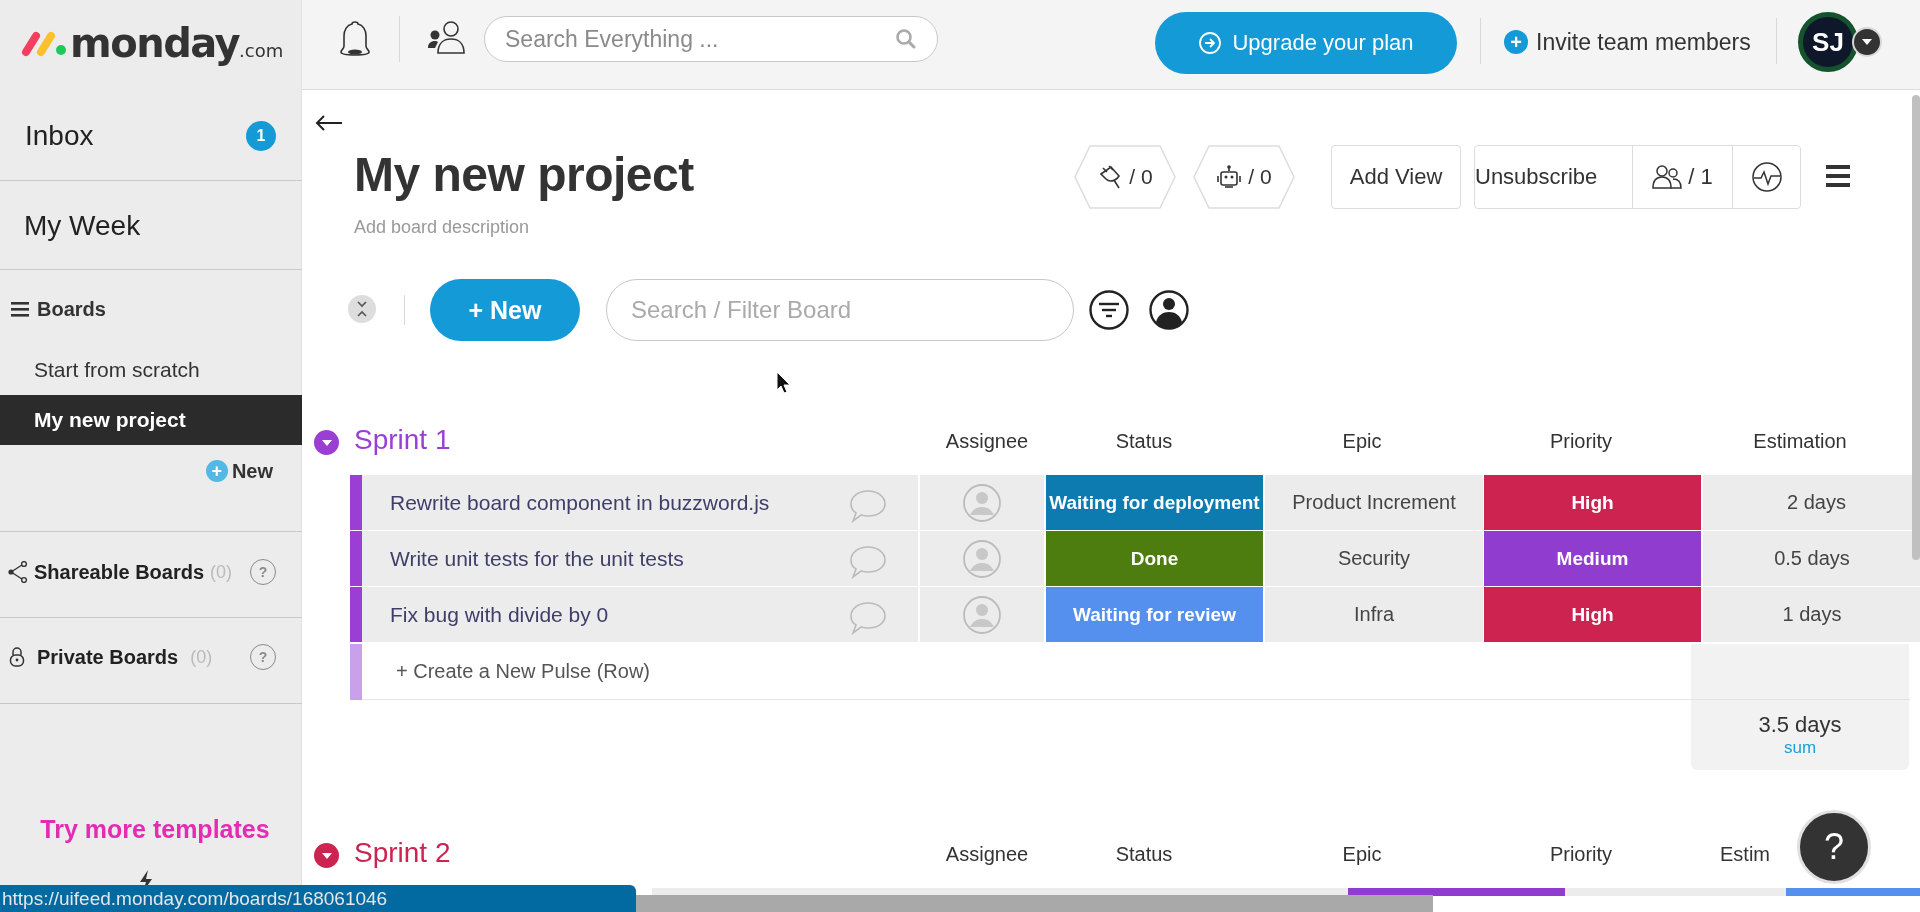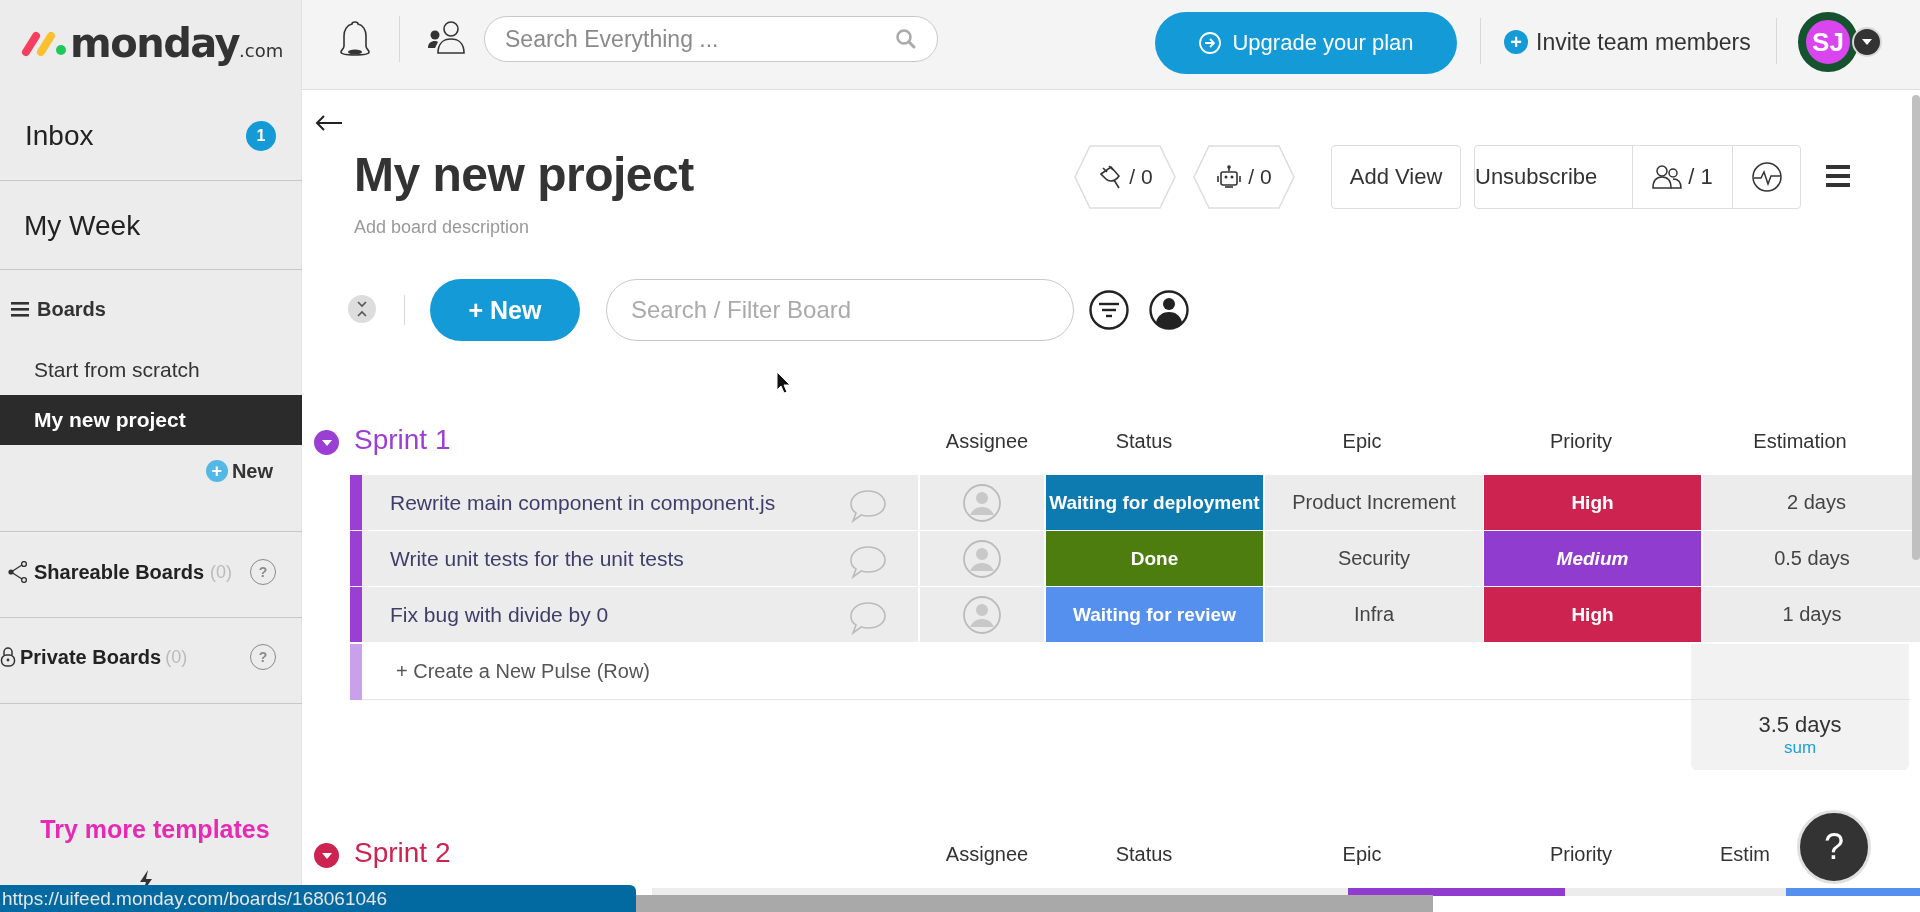--- a/index.html
+++ b/index.html
@@ -14,21 +14,21 @@
 .badge{width:30px;height:30px;border-radius:50%;background:#139ad7;color:#fff;font-size:16px;font-weight:bold;display:flex;align-items:center;justify-content:center}
 .qmark{width:26px;height:26px;border-radius:50%;border:1.5px solid #8a8a8a;color:#8a8a8a;font-size:14px;font-weight:bold;display:flex;align-items:center;justify-content:center}
 #topbar{position:absolute;left:302px;top:0;width:1618px;height:90px;background:#f4f4f4;border-bottom:1px solid #ddd}
 .search-all{position:absolute;left:182px;top:16px;width:454px;height:46px;border:1.5px solid #c8c8c8;border-radius:24px;background:#fff;display:flex;align-items:center;padding:0 20px}
 .search-all input{border:none;outline:none;font-size:23px;color:#8a8a8a;font-family:"Liberation Sans",sans-serif;flex:1;background:transparent}
 .search-all input::placeholder{color:#8a8a8a}
 .upgrade{position:absolute;left:853px;top:12px;width:302px;height:62px;border-radius:31px;background:#139ad7;color:#fff;font-size:22px;display:flex;align-items:center;justify-content:center;gap:10px}
 .vsep{position:absolute;width:1px;background:#d8d8d8}
 .invite{position:absolute;left:1202px;top:22px;height:40px;display:flex;align-items:center;gap:8px;font-size:23px;color:#333}
 .plus-circ{width:24px;height:24px;border-radius:50%;background:#139ad7;color:#fff;font-weight:bold;font-size:20px;display:flex;align-items:center;justify-content:center;line-height:1}
-.avatar{position:absolute;left:1496px;top:12px;width:60px;height:60px;border-radius:50%;background:#d946ef;border:8px solid #14532d;color:#fff;font-weight:bold;font-size:26px;display:flex;align-items:center;justify-content:center}
+.avatar{position:absolute;left:1496px;top:12px;width:60px;height:60px;border-radius:50%;background:#0f172a;border:5px solid #14532d;color:#fff;font-weight:bold;font-size:26px;display:flex;align-items:center;justify-content:center}
 .avatar-dd{position:absolute;left:1550px;top:27px;width:30px;height:30px;border-radius:50%;background:#333;border:2px solid #d8d8d8;display:flex;align-items:center;justify-content:center}
 #main{position:absolute;left:302px;top:91px;width:1618px;height:821px;background:#fff}
 .title{position:absolute;left:52px;top:56px;font-size:48px;font-weight:bold;color:#333;letter-spacing:-0.5px}
 .desc{position:absolute;left:52px;top:126px;font-size:18px;color:#999}
 .hex{position:absolute;top:54px;height:64px;width:102px;display:flex;align-items:center;justify-content:center;gap:6px;font-size:21px;color:#333}
 .hex svg.hexbg{position:absolute;left:0;top:0}
 .hex > *:not(svg.hexbg){position:relative}
 .btn-box{position:absolute;top:54px;height:64px;border:1.5px solid #ddd;border-radius:4px;display:flex;align-items:center;font-size:22px;color:#333;background:#fff}
 .toolbar{position:absolute;top:188px;left:46px;height:64px;width:1000px}
 .collapse{position:absolute;left:0;top:16px;width:28px;height:28px;border-radius:50%;background:#ddd;display:flex;align-items:center;justify-content:center}
@@ -111,21 +111,21 @@
         <circle cx="16" cy="19" r="2.4" fill="none" stroke="#333" stroke-width="1.4"></circle>
         <line x1="3" y1="11" x2="14" y2="4" stroke="#333" stroke-width="1.4"></line>
         <line x1="3" y1="11" x2="14" y2="18" stroke="#333" stroke-width="1.4"></line>
       </svg>
     <span style="font-size:20px;font-weight:bold;color:#222">Shareable Boards</span>
     <span style="font-size:18px;color:#bbb">(0)</span>
     <span class="qmark" style="position:absolute;left:250px;top:4px">?</span>
   </div>
   <div class="sb-divider" style="top:617px"></div>
 
-  <div class="sb-item" style="top:640px;height:34px;gap:4px">
+  <div class="sb-item" style="top:640px;height:34px;padding-left:9px;gap:12px">
     <svg width="16" height="22" viewBox="0 0 16 22">
         <path d="M4 9 V6 a4 4 0 0 1 8 0 V9" fill="none" stroke="#333" stroke-width="1.5"></path>
         <rect x="1.5" y="9" width="13" height="11" rx="5" fill="none" stroke="#333" stroke-width="1.5"></rect>
         <circle cx="8" cy="14" r="1.4" fill="#333"></circle>
       </svg>
     <span style="font-size:20px;font-weight:bold;color:#222">Private Boards</span>
     <span style="font-size:18px;color:#bbb">(0)</span>
     <span class="qmark" style="position:absolute;left:250px;top:4px">?</span>
   </div>
   <div class="sb-divider" style="top:703px"></div>
@@ -275,21 +275,21 @@
     <div class="group-title" style="color:#9b3fd4">Sprint 1</div>
     <div class="col-h" style="left:617px;width:136px">Assignee</div>
     <div class="col-h" style="left:733px;width:218px">Status</div>
     <div class="col-h" style="left:951px;width:218px">Epic</div>
     <div class="col-h" style="left:1170px;width:218px">Priority</div>
     <div class="col-h" style="left:1389px;width:218px">Estimation</div>
   </div>
 
   <div class="row" style="top:384px">
     <div class="bar" style="background:#9b3fd4"></div>
-    <div class="name">Rewrite main component in component.js</div>
+    <div class="name">Rewrite board component in buzzword.js</div>
     <svg class="chat" width="40" height="36" viewBox="0 0 40 36">
         <path d="M20 3 C30 3 37 9 37 16 C37 23 30 28 20 28 C17 28 15 27.5 13 27 L5 33 L8 25 C4.5 23 3 20 3 16 C3 9 10 3 20 3 Z" fill="none" stroke="#bbb" stroke-width="1.6"></path>
       </svg>
     <div class="cell gray" style="left:570px;width:124px">
       <svg width="40" height="40" viewBox="0 0 40 40">
           <circle cx="20" cy="20" r="18" fill="none" stroke="#bbb" stroke-width="1.8"></circle>
           <circle cx="20" cy="15" r="6" fill="#c8c8c8"></circle>
           <path d="M8 32 c3 -6 7 -8 12 -8 c5 0 9 2 12 8 z" fill="#c8c8c8"></path>
         </svg>
     </div>
@@ -307,21 +307,21 @@
       </svg>
     <div class="cell gray" style="left:570px;width:124px">
       <svg width="40" height="40" viewBox="0 0 40 40">
           <circle cx="20" cy="20" r="18" fill="none" stroke="#bbb" stroke-width="1.8"></circle>
           <circle cx="20" cy="15" r="6" fill="#c8c8c8"></circle>
           <path d="M8 32 c3 -6 7 -8 12 -8 c5 0 9 2 12 8 z" fill="#c8c8c8"></path>
         </svg>
     </div>
     <div class="cell colored" style="left: 696px; width: 217px; background: #4d7c0f;">Done</div>
     <div class="cell gray" style="left:915px;width:218px">Security</div>
-    <div class="cell colored" style="left: 1134px; width: 217px; background: rgb(143, 60, 207); font-style: italic;">Medium</div>
+    <div class="cell colored" style="left: 1134px; width: 217px; background: rgb(143, 60, 207);">Medium</div>
     <div class="cell gray" style="left:1353px;width:218px">0.5 days</div>
   </div>
 
   <div class="row" style="top:496px">
     <div class="bar" style="background:#9b3fd4"></div>
     <div class="name">Fix bug with divide by 0</div>
     <svg class="chat" width="40" height="36" viewBox="0 0 40 36">
         <path d="M20 3 C30 3 37 9 37 16 C37 23 30 28 20 28 C17 28 15 27.5 13 27 L5 33 L8 25 C4.5 23 3 20 3 16 C3 9 10 3 20 3 Z" fill="none" stroke="#bbb" stroke-width="1.6"></path>
       </svg>
     <div class="cell gray" style="left:570px;width:124px">

